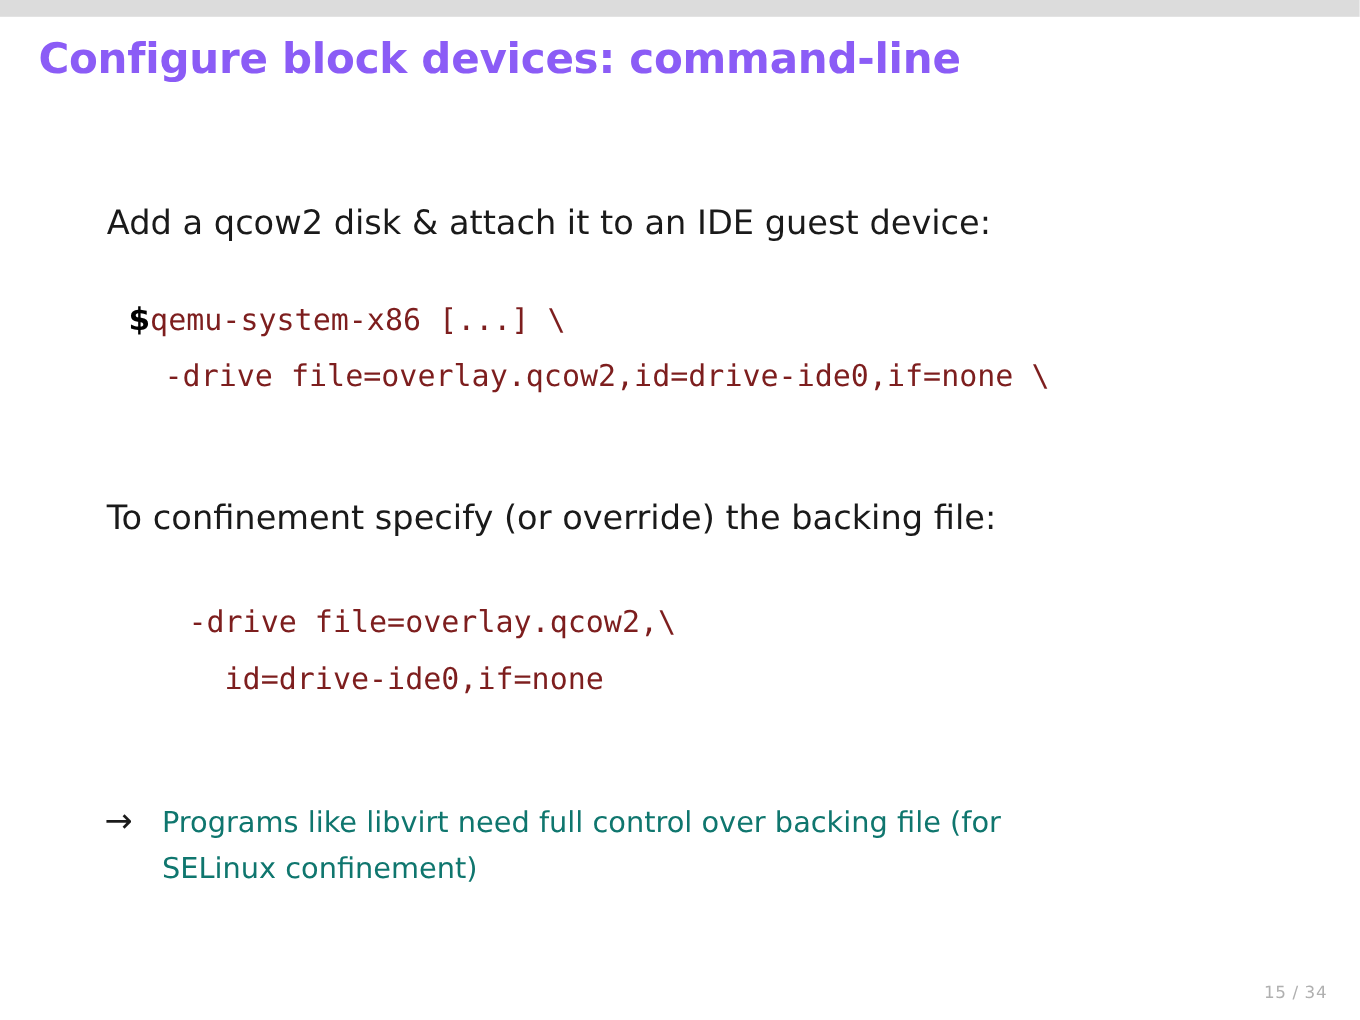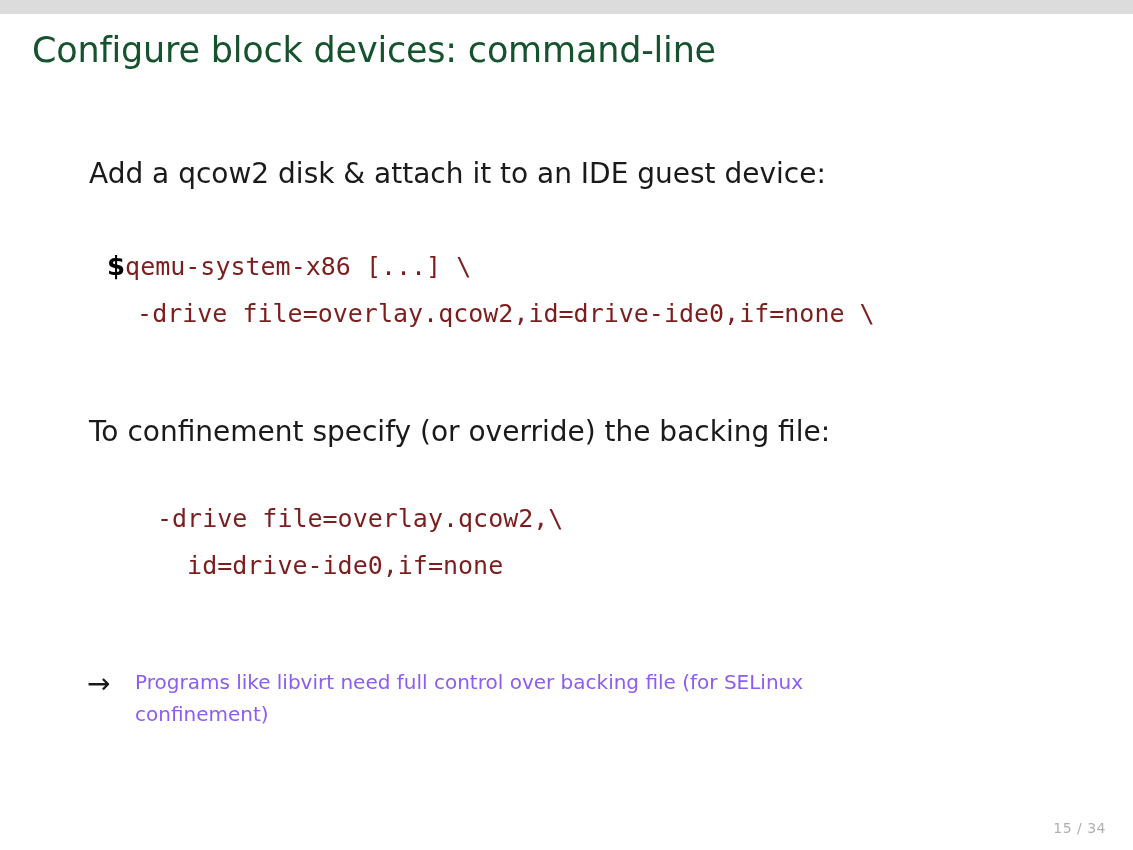--- a/index.html
+++ b/index.html
@@ -33,22 +33,22 @@
     background: #dcdcdc;
   }
 
   
   .slide-title {
     position: absolute;
     top: 30px;
     left: 32px;
     font-family: "DejaVu Sans", sans-serif;
     font-size: 35px;
-    font-weight: normal;
-    color: #14532d;
+    font-weight: bold;
+    color: #8b5cf6;
     letter-spacing: -0.2px;
     white-space: nowrap;
   }
 
   
   .body {
     position: absolute;
     top: 150px;
     left: 0;
     width: 1133px;
@@ -58,21 +58,21 @@
     font-family: "DejaVu Sans", sans-serif;
     font-size: 28px;
     color: #1a1a1a;
     line-height: 1.28;
     margin: 0;
     white-space: nowrap;
   }
 
   .para-1 {
     position: absolute;
-    top: 6px;
+    top: 18px;
     left: 89px;
   }
 
   .para-2 {
     position: absolute;
     top: 264px;
     left: 89px;
   }
 
   
@@ -131,22 +131,22 @@
     font-family: "DejaVu Sans", sans-serif;
     font-size: 28px;
     color: #1a1a1a;
     width: 48px;
     flex: 0 0 48px;
     line-height: 1.28;
   }
 
   .arrow-text {
     font-family: "DejaVu Sans", sans-serif;
-    font-size: 20px;
-    color: #8b5cf6;
+    font-size: 24px;
+    color: #0f766e;
     line-height: 1.62;
     max-width: 790px;
   }
 
   
   .page-number {
     position: absolute;
     right: 27px;
     bottom: 14px;
     font-family: "DejaVu Sans", sans-serif;

